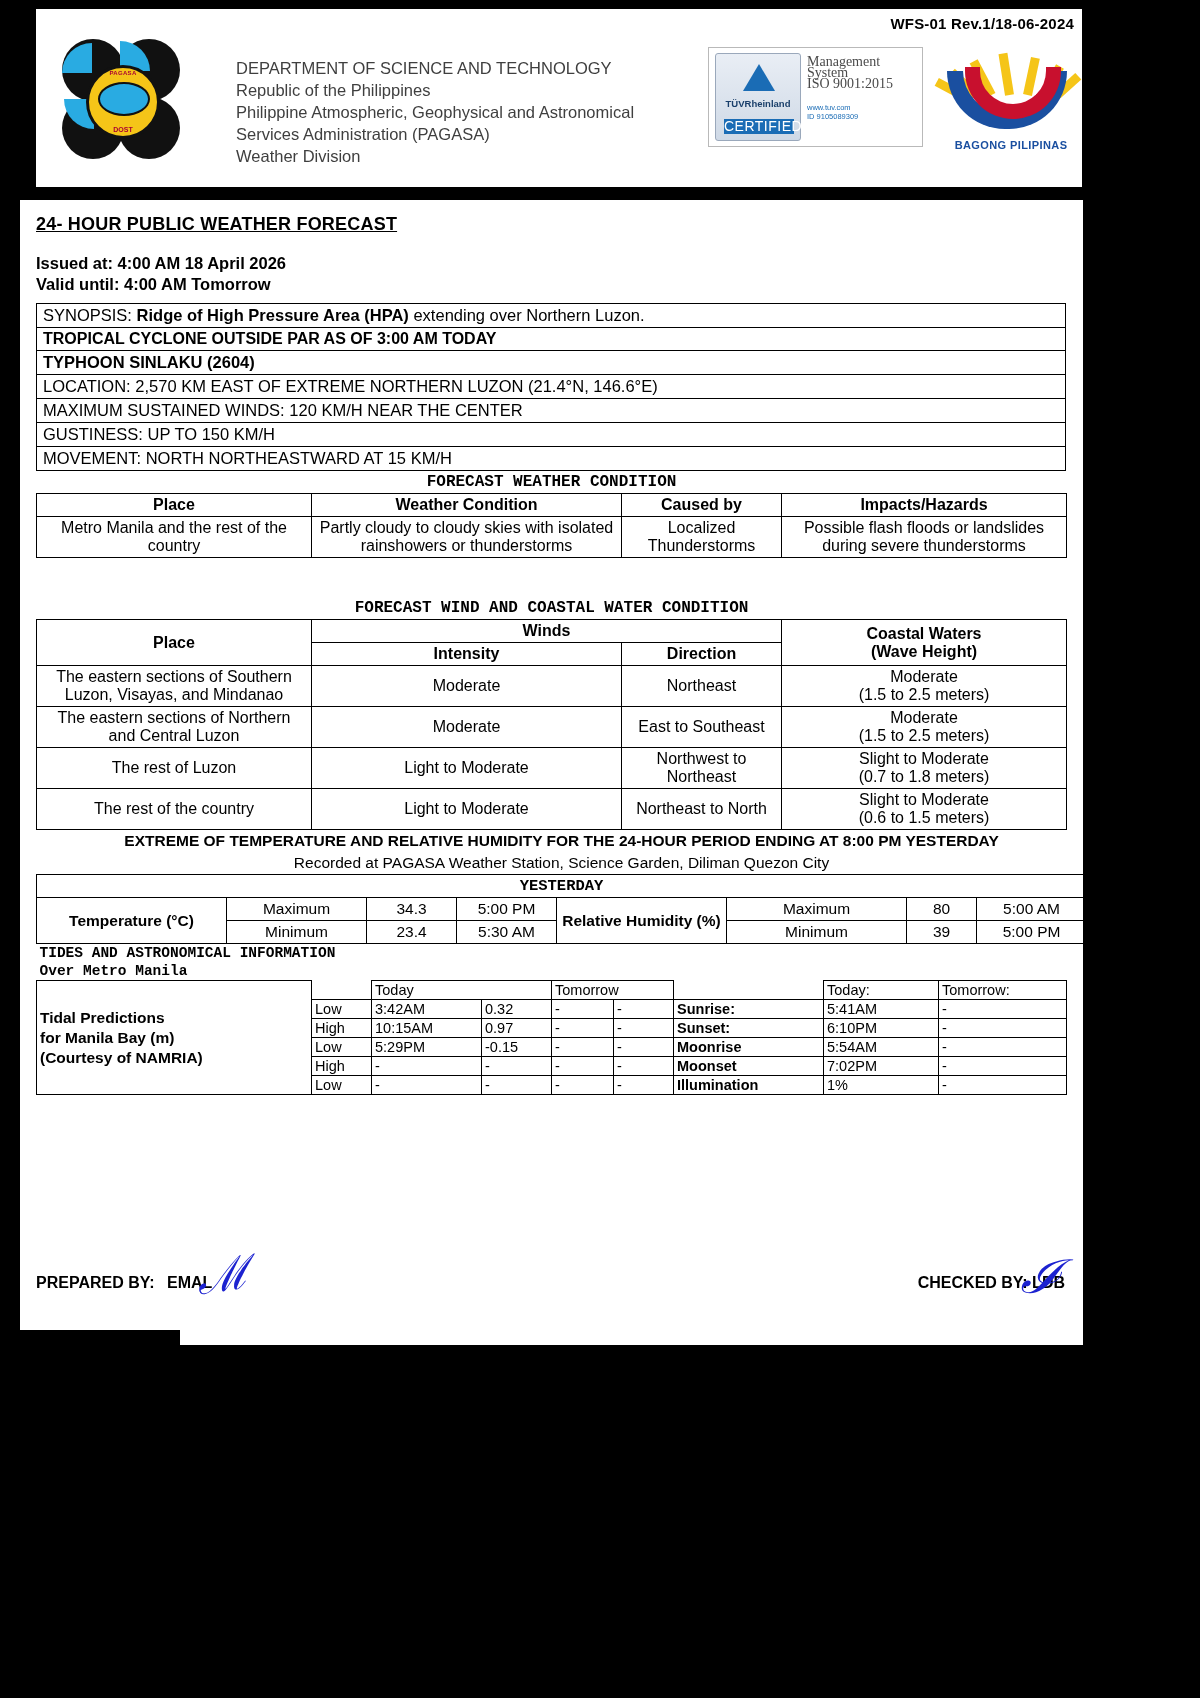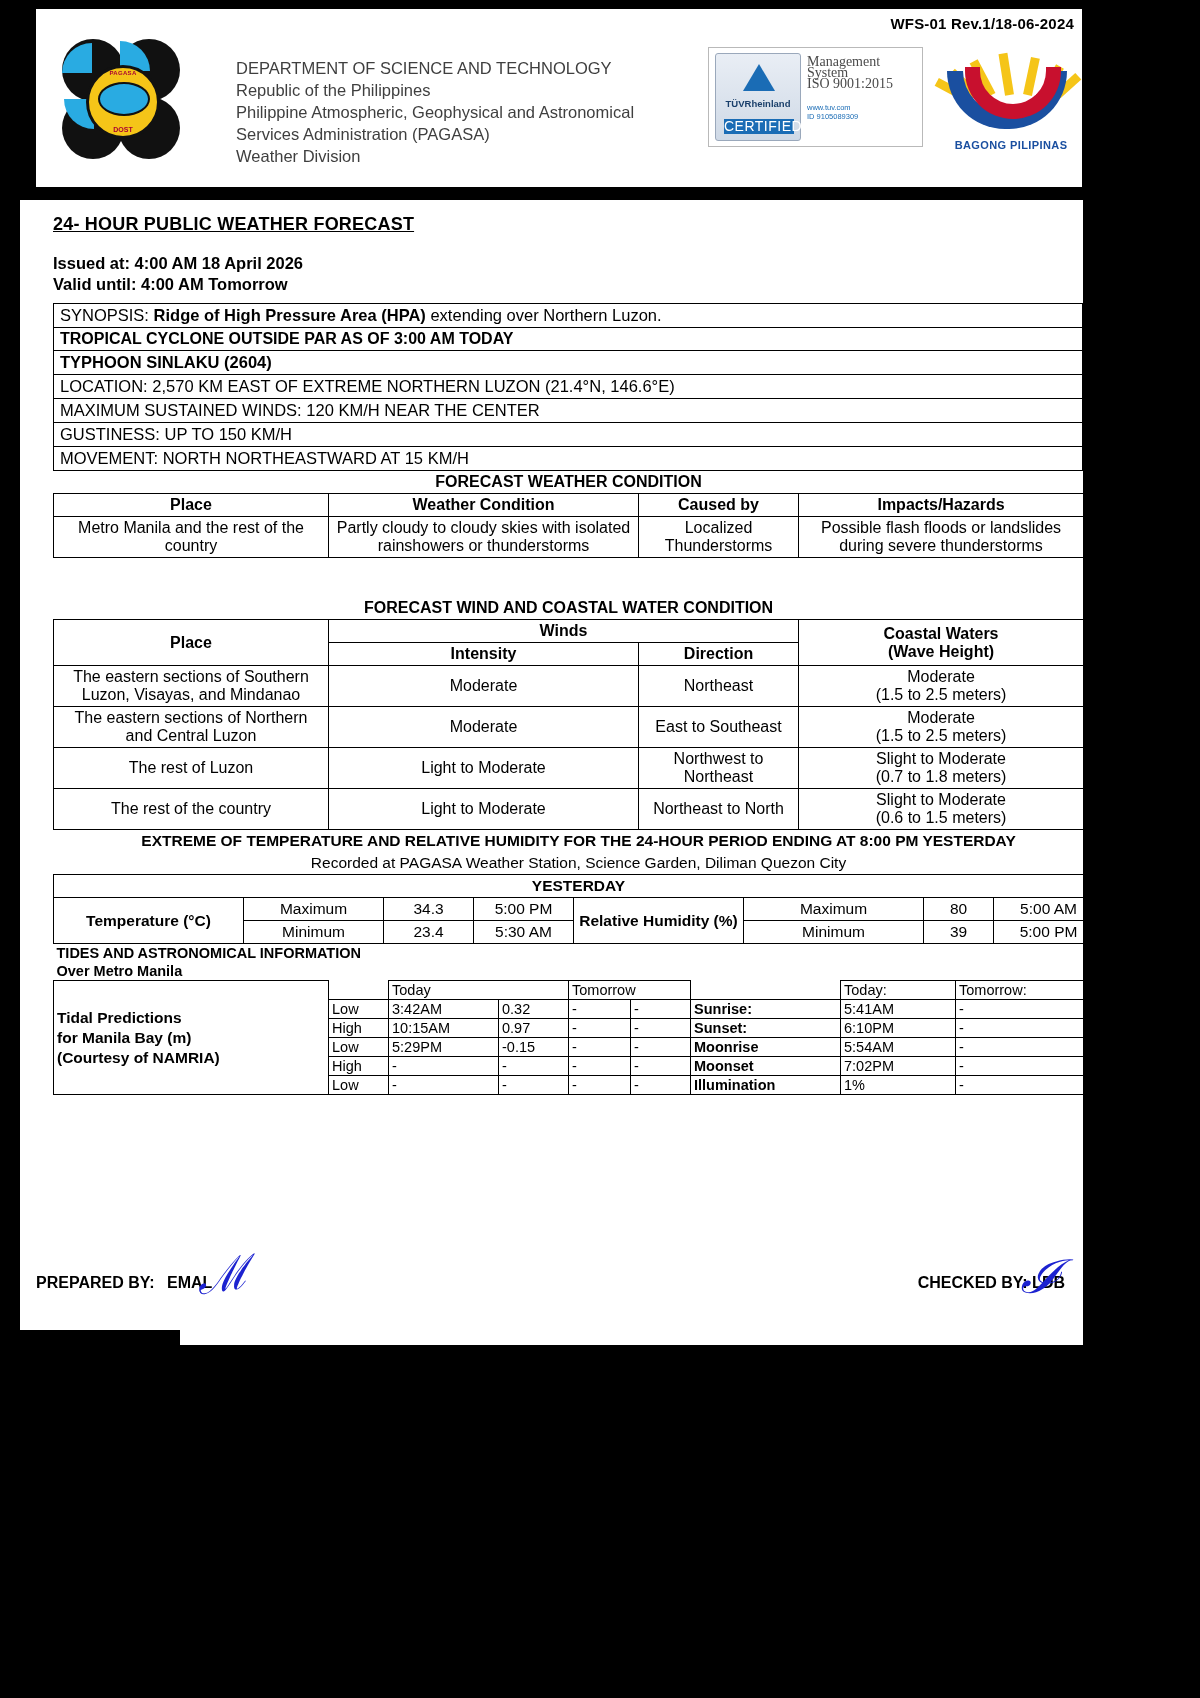--- a/index.html
+++ b/index.html
@@ -101,36 +101,36 @@
     box-sizing:border-box;
   }
   .bp-logo .label{
     position:absolute;left:0;bottom:2px;width:100%;text-align:center;
     font-size:11px;font-weight:bold;color:#1a4fa0;letter-spacing:0.4px;
   }
 
   
   .doc{
     position:absolute;left:20px;top:200px;width:1063px;height:1130px;
-    background:#fff;box-sizing:border-box;padding-left:17px;
+    background:#fff;box-sizing:border-box;
   }
   .doc-inner{padding:14px 16px 0 16px;}
   .title{
     font-size:18px;font-weight:bold;text-decoration:underline;letter-spacing:0.2px;
   }
   .issued{margin-top:18px;font-size:16.5px;font-weight:bold;line-height:21px;}
 
   table{border-collapse:collapse;}
   .t{width:1030px;table-layout:fixed;}
   .t td,.t th{
     border:1px solid #000;font-size:16px;padding:2px 5px;vertical-align:middle;
   }
   .nb{border:none !important;}
   .bold{font-weight:bold;}
-  .band{text-align:center;font-weight:bold;font-size:16px;padding:2px 0;}
+  .band{text-align:center;font-weight:bold;font-size:16px;padding:2px 0;font-family:Liberation Mono, monospace;}
 
   .synop-tbl{margin-top:8px;width:1030px;}
   .synop-tbl td{font-size:16.5px;padding:2px 6px;border:1px solid #000;}
 
   .fwc{margin-top:0;width:1030px;table-layout:fixed;}
   .fwc td{text-align:center;}
   .fwc .hd{font-weight:bold;}
 
   .wind{width:1030px;table-layout:fixed;margin-top:39px;}
   .wind td{text-align:center;}

